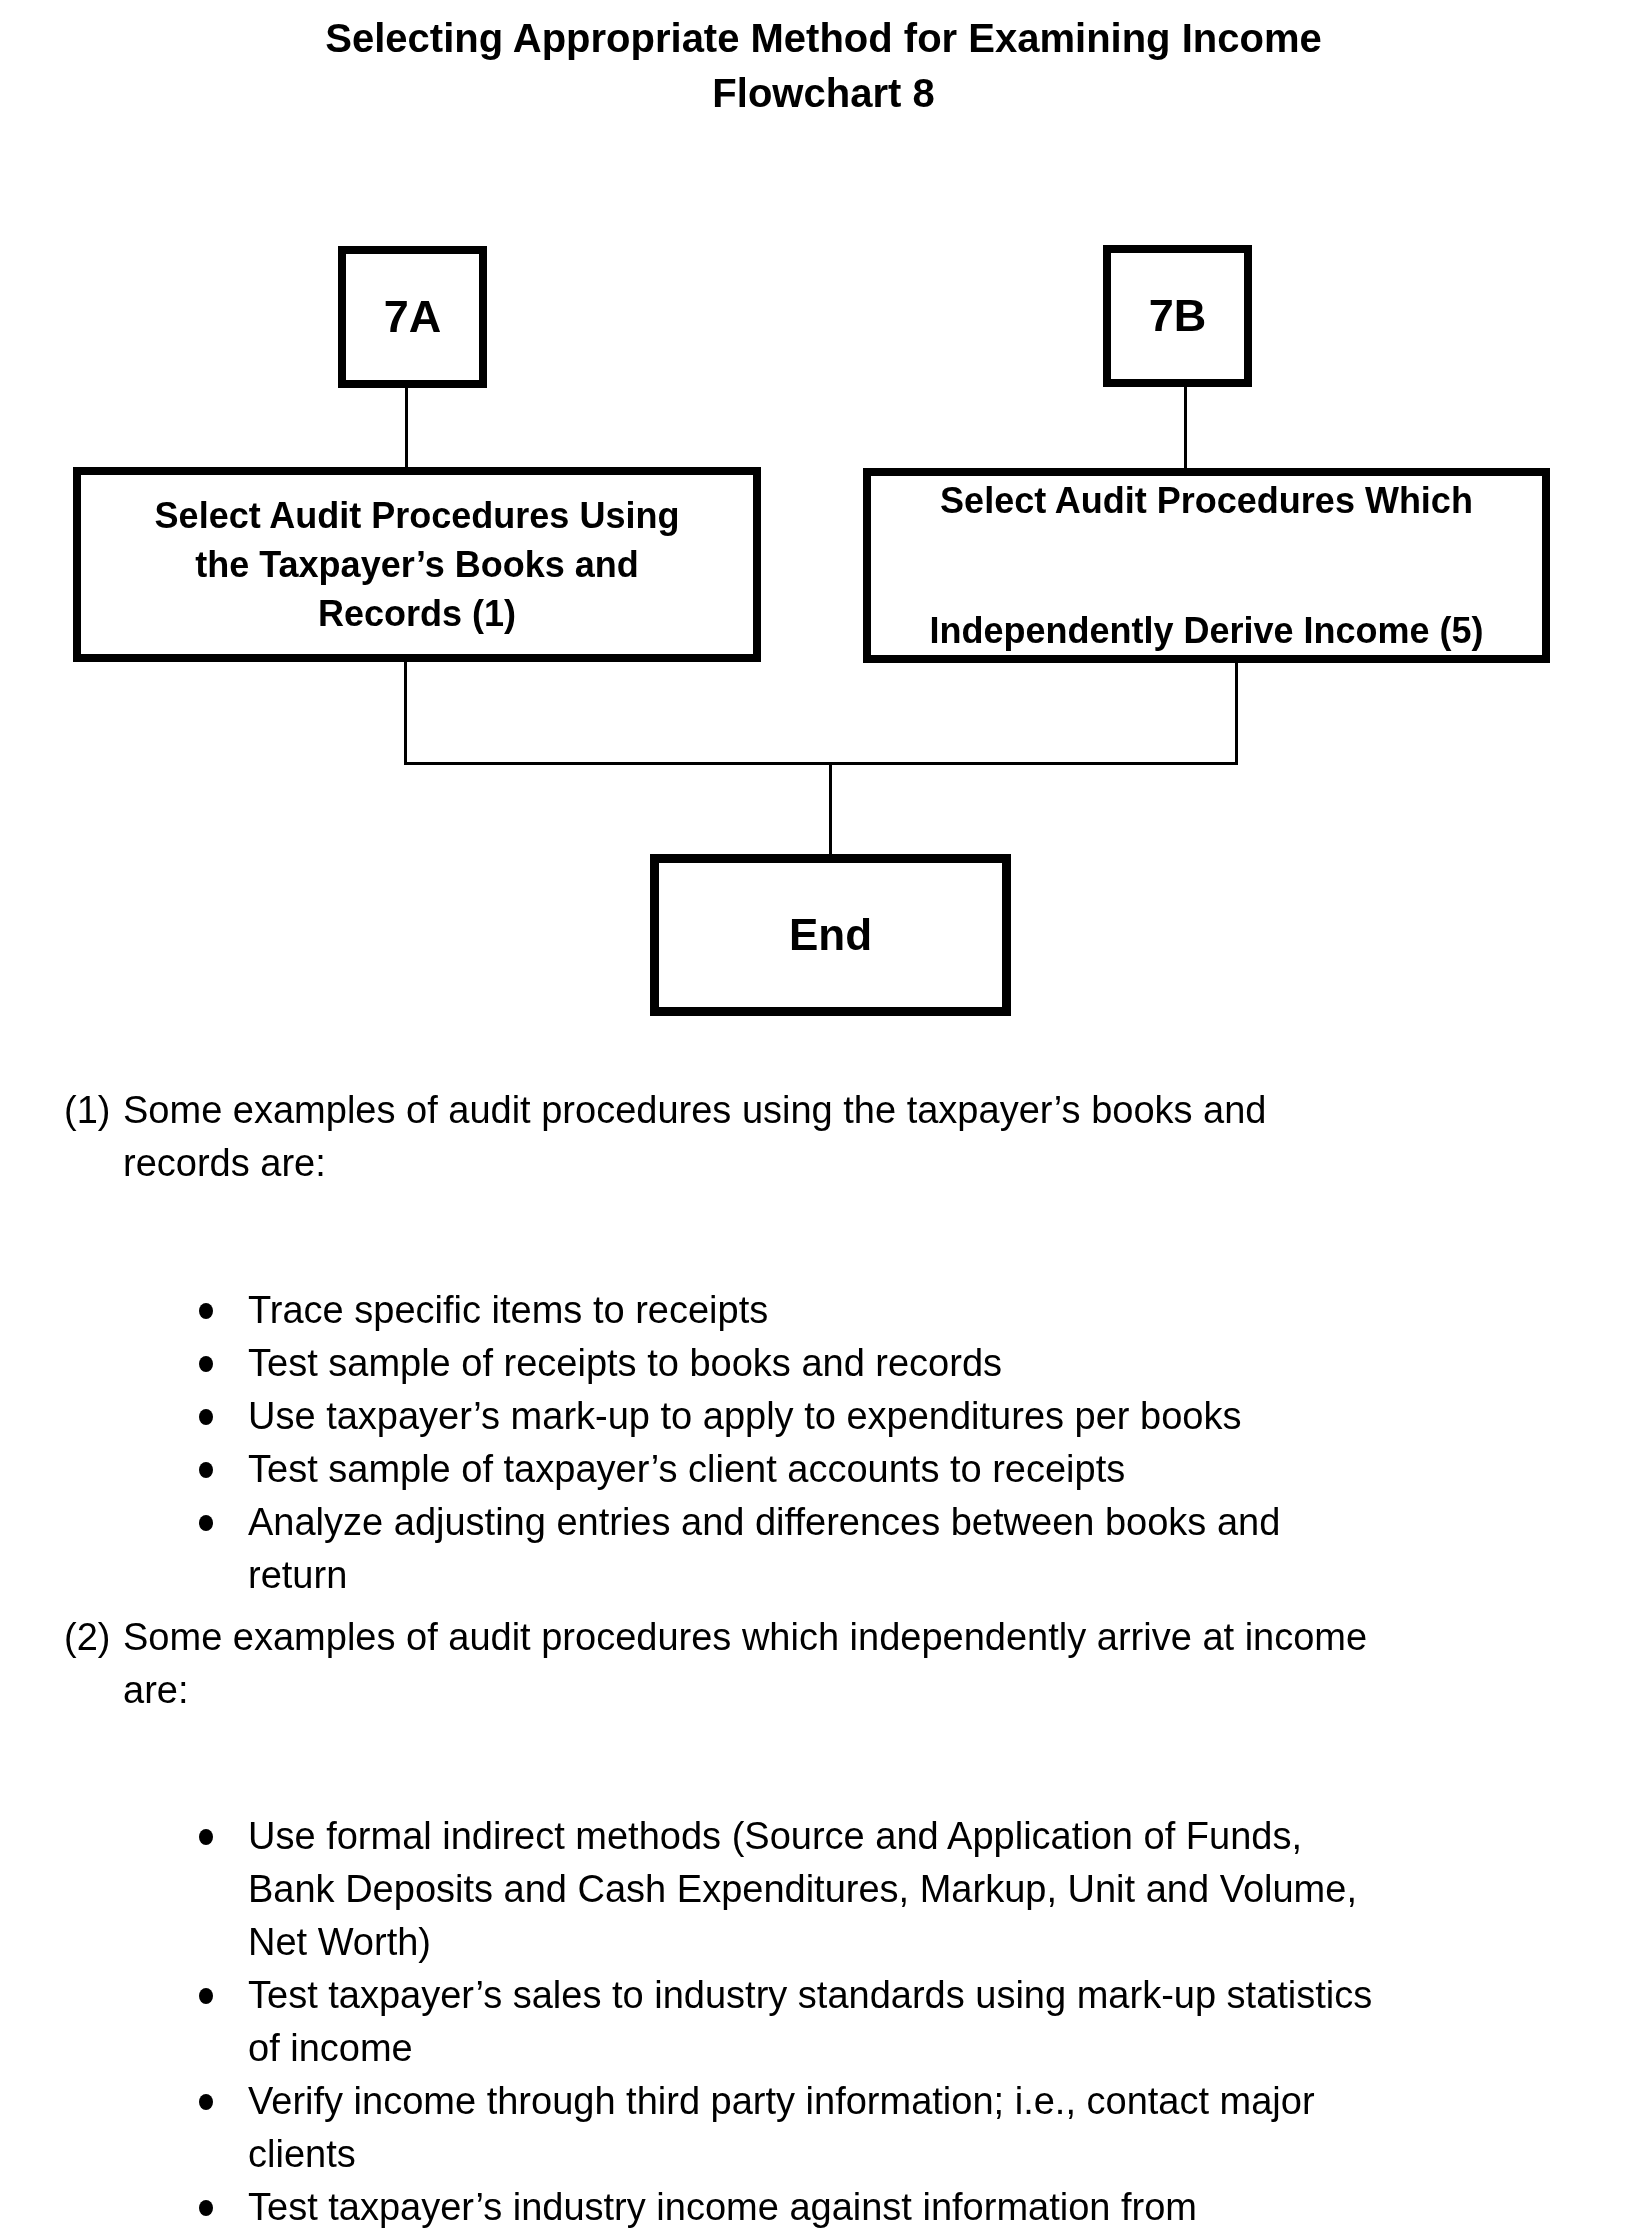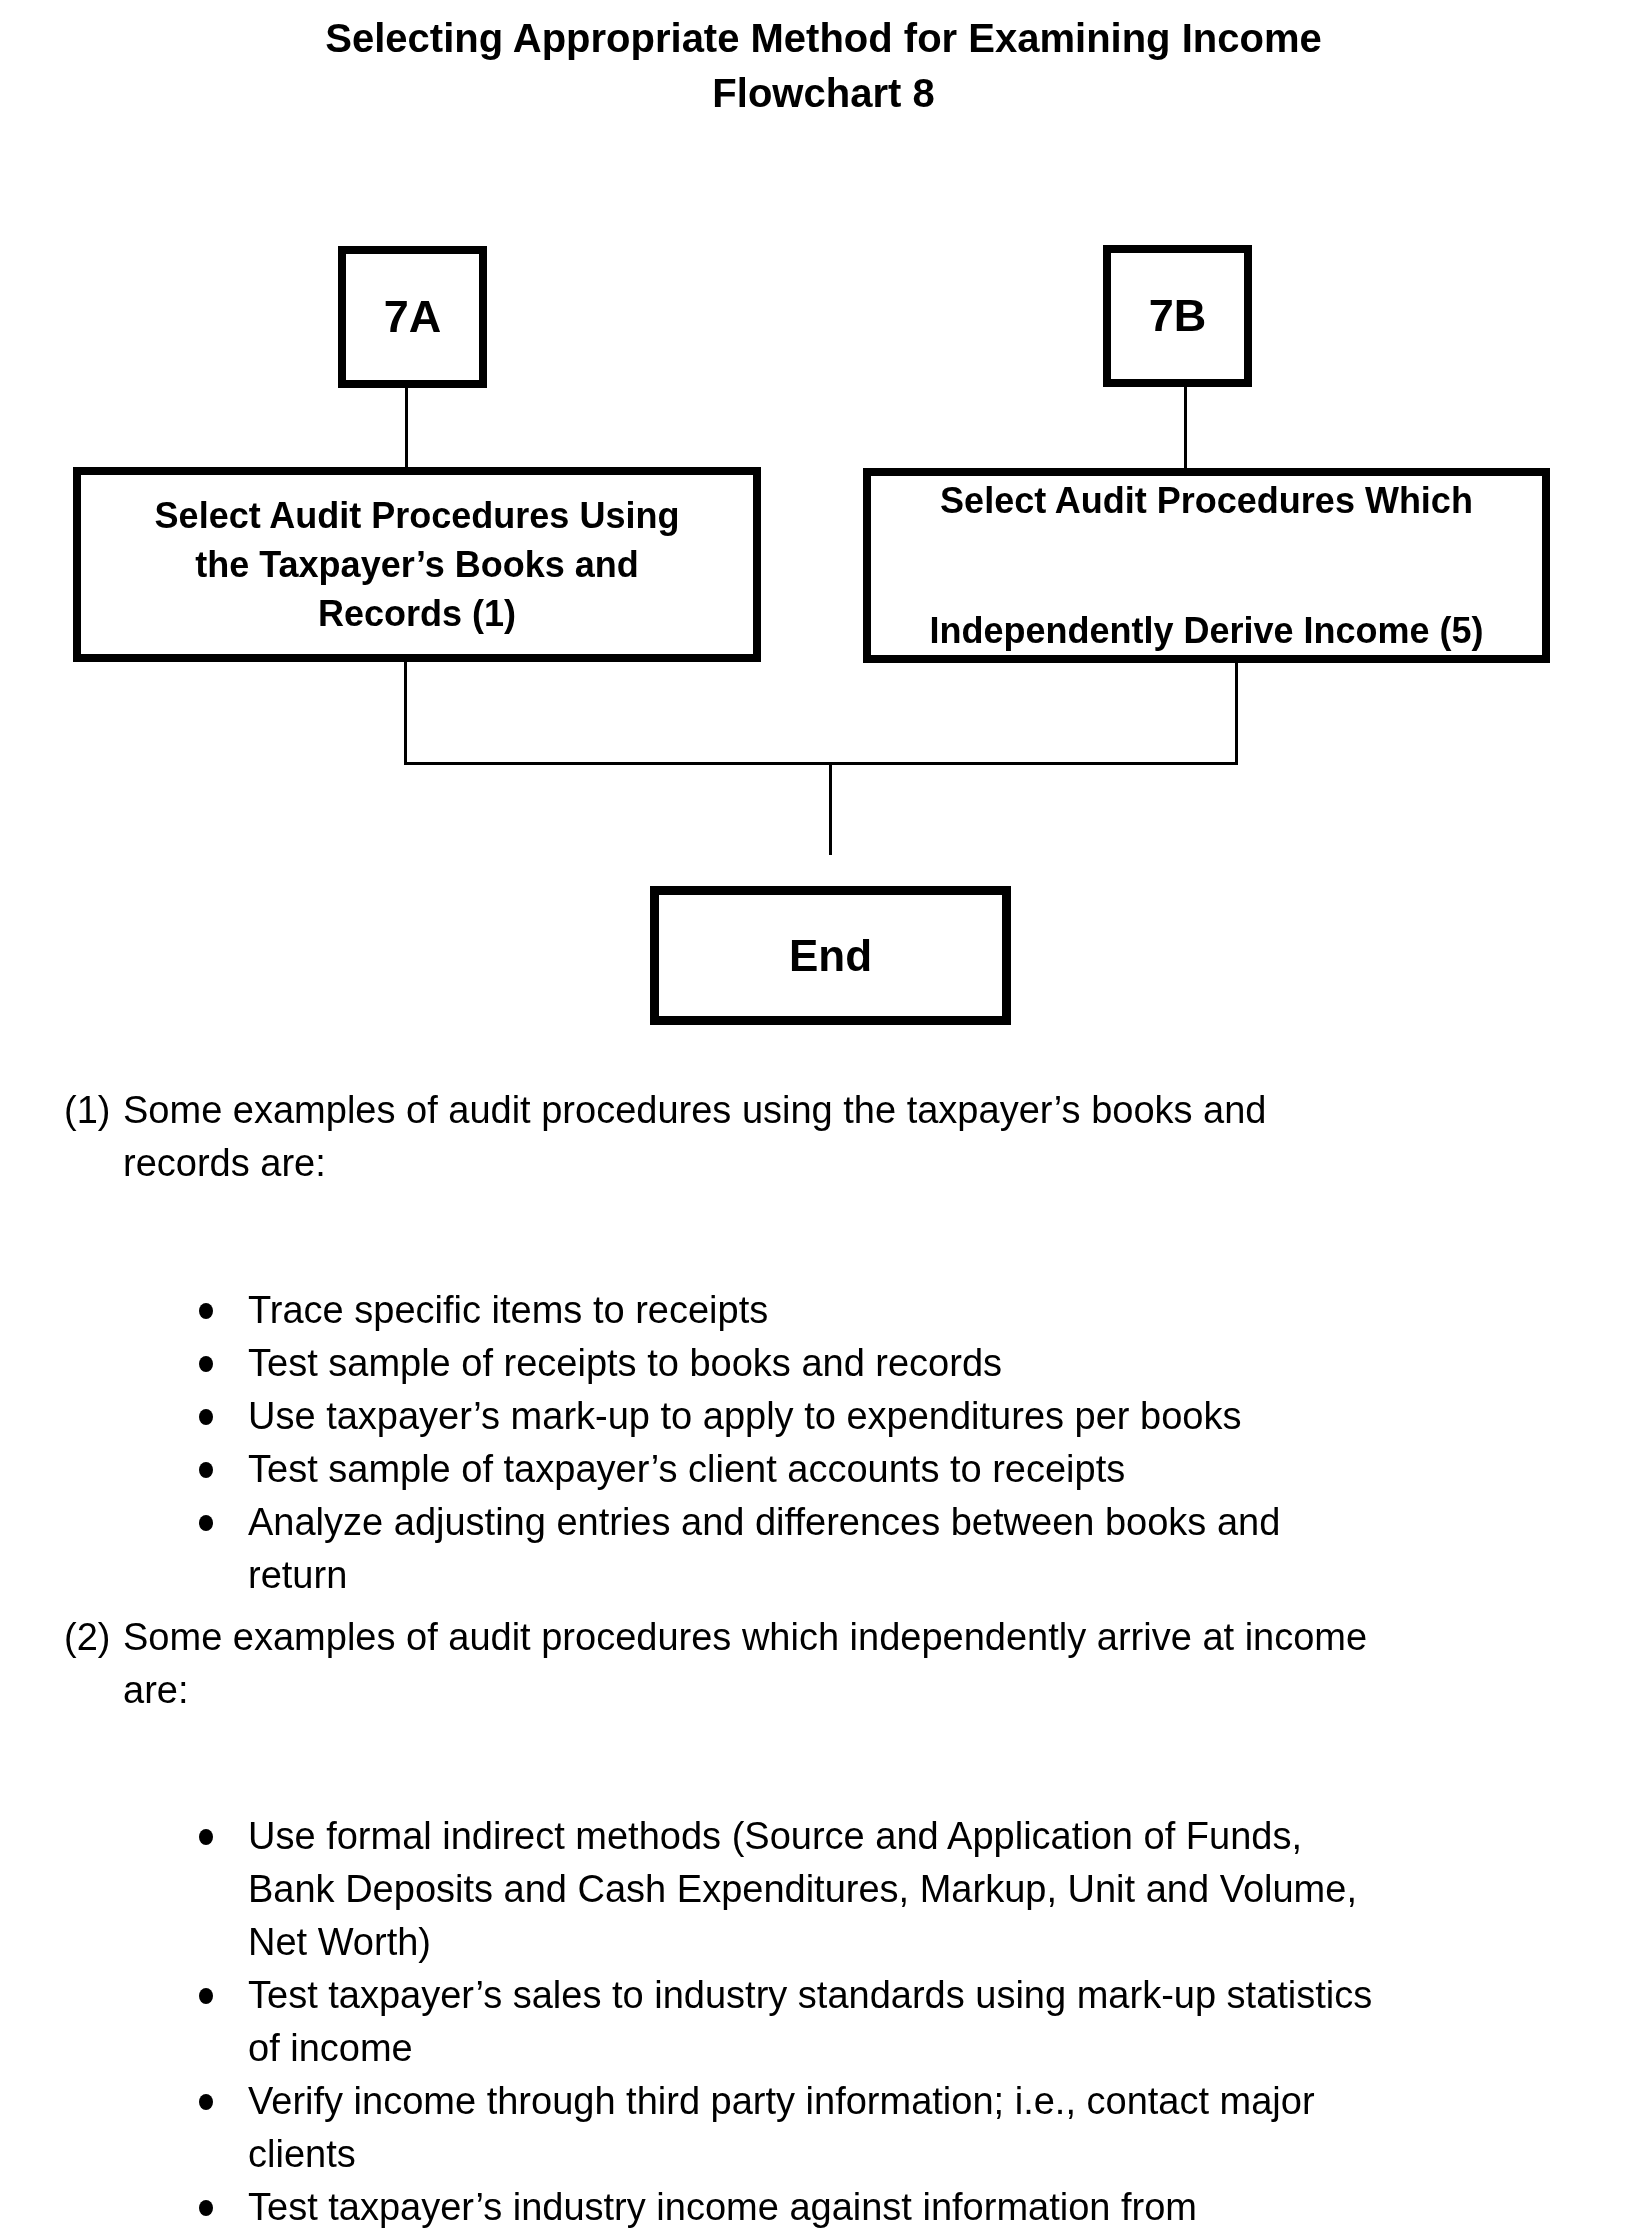--- a/index.html
+++ b/index.html
@@ -19,21 +19,21 @@
   
   .node, .box {
     position:absolute; border:8.5px solid var(--ink); background:var(--bg);
     display:flex; flex-direction:column; align-items:center; justify-content:center;
     font-weight:bold; text-align:center;
   }
   .node-7a { left:338px; top:246px; width:149px; height:142px; font-size:45px; }
   .node-7b { left:1103px; top:245px; width:149px; height:142px; font-size:45px; }
   .box-left  { left:73px;  top:467px; width:688px; height:195px; font-size:36px; line-height:49px; }
   .box-right { left:863px; top:468px; width:687px; height:195px; font-size:36px; line-height:49px;justify-content:space-between; }
-  .node-end  { left:650px; top:854px; width:361px; height:139px; border-width:9.5px; font-size:44px;margin-top:32px; }
+  .node-end  { left:650px; top:854px; width:361px; height:162px; border-width:9.5px; font-size:44px; }
 
   
   .line { position:absolute; background:var(--ink); }
   .c-7a-down     { left:405px;  top:387px; width:2.8px;  height:80px; }
   .c-7b-down     { left:1184px; top:386px; width:2.8px;  height:83px; }
   .c-left-down   { left:404px;  top:660px; width:2.8px;  height:105px; }
   .c-right-down  { left:1235px; top:662px; width:2.8px;  height:103px; }
   .c-horizontal  { left:404px;  top:762px; width:834px; height:2.8px; }
   .c-center-down { left:829px;  top:764px; width:2.8px;  height:91px; }
 

